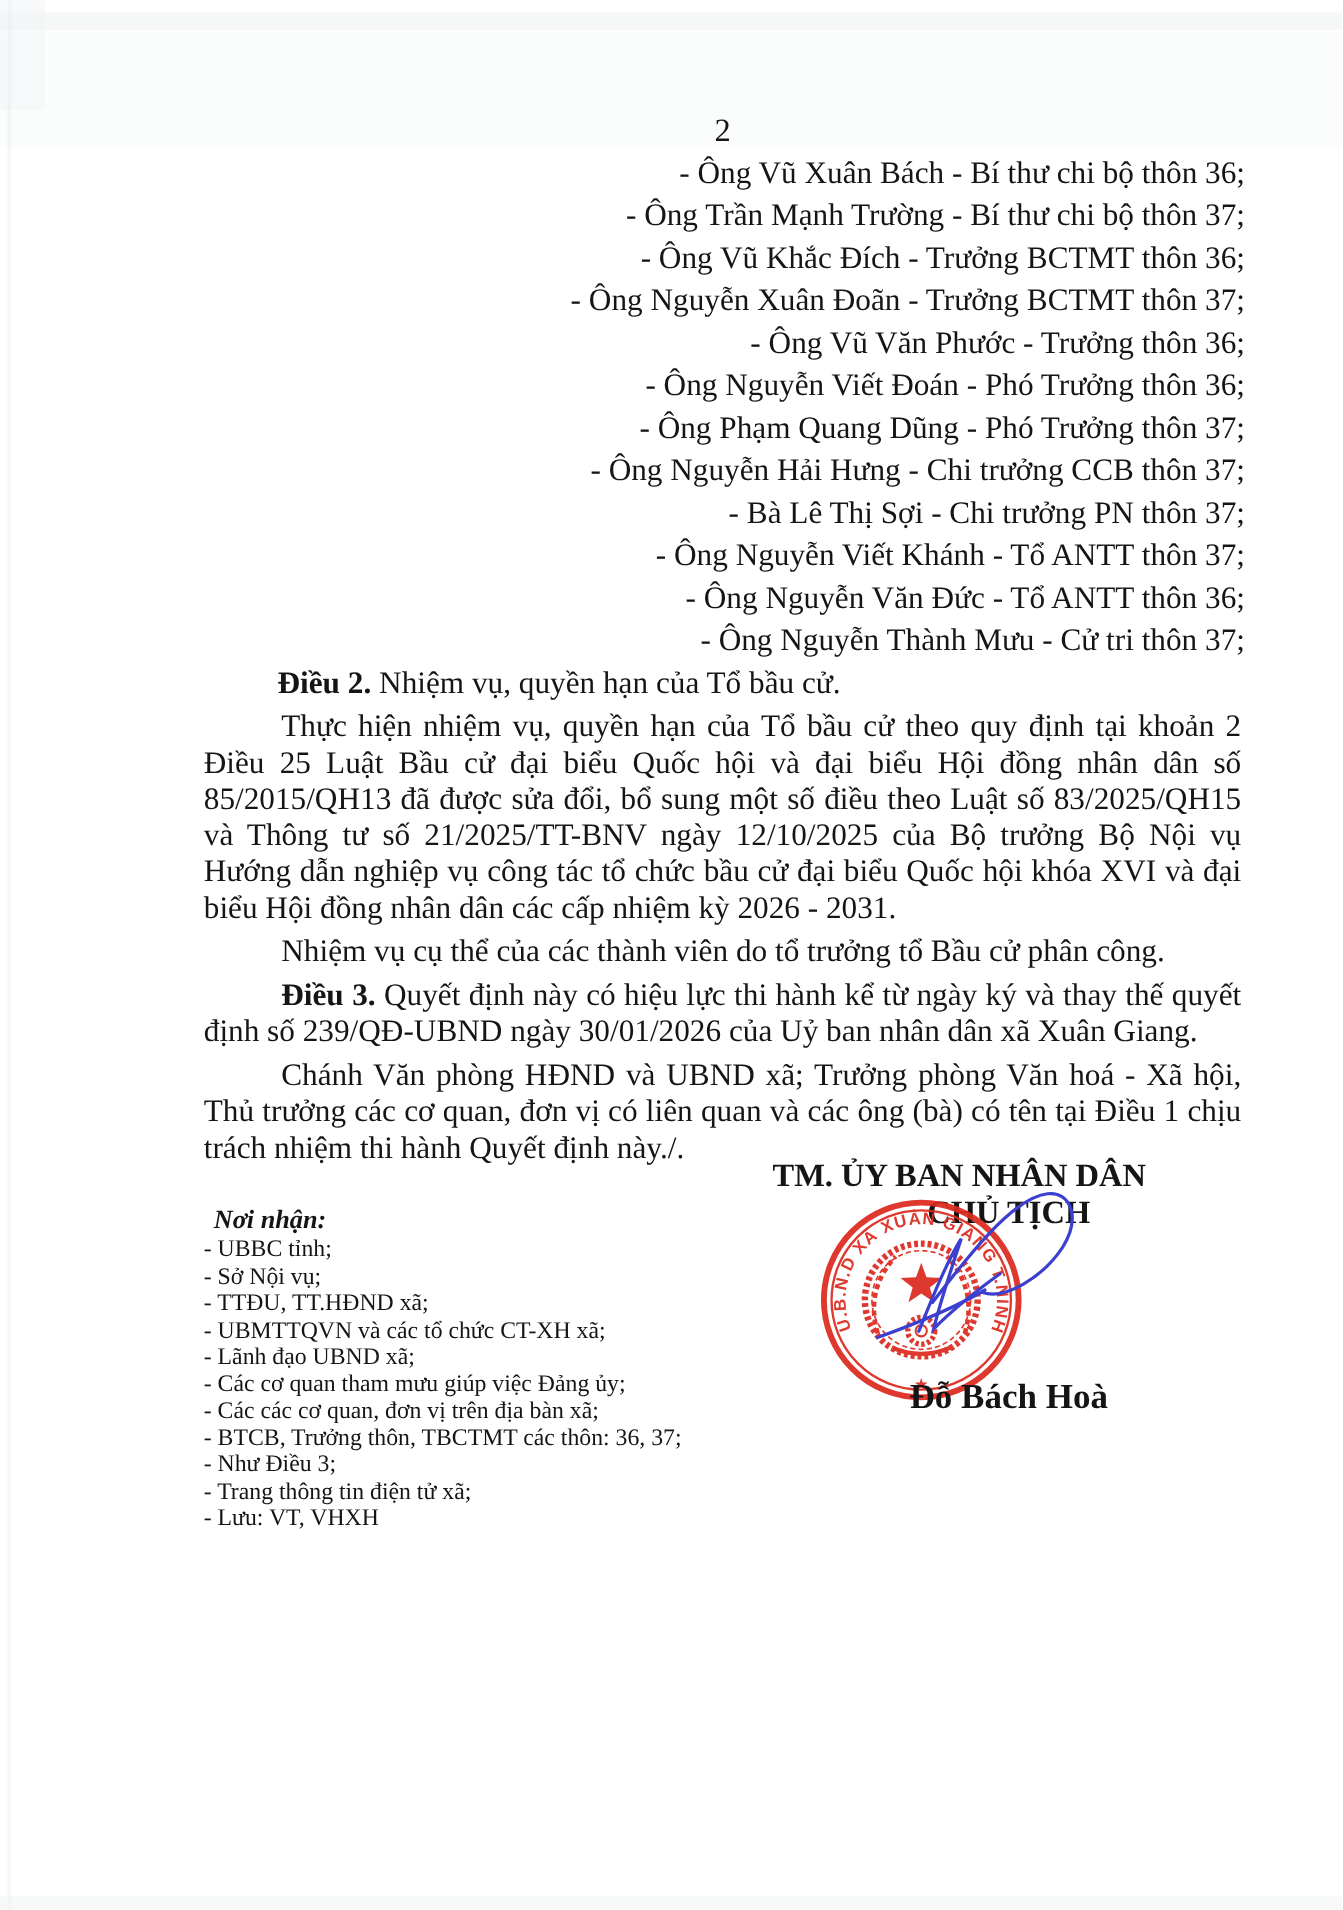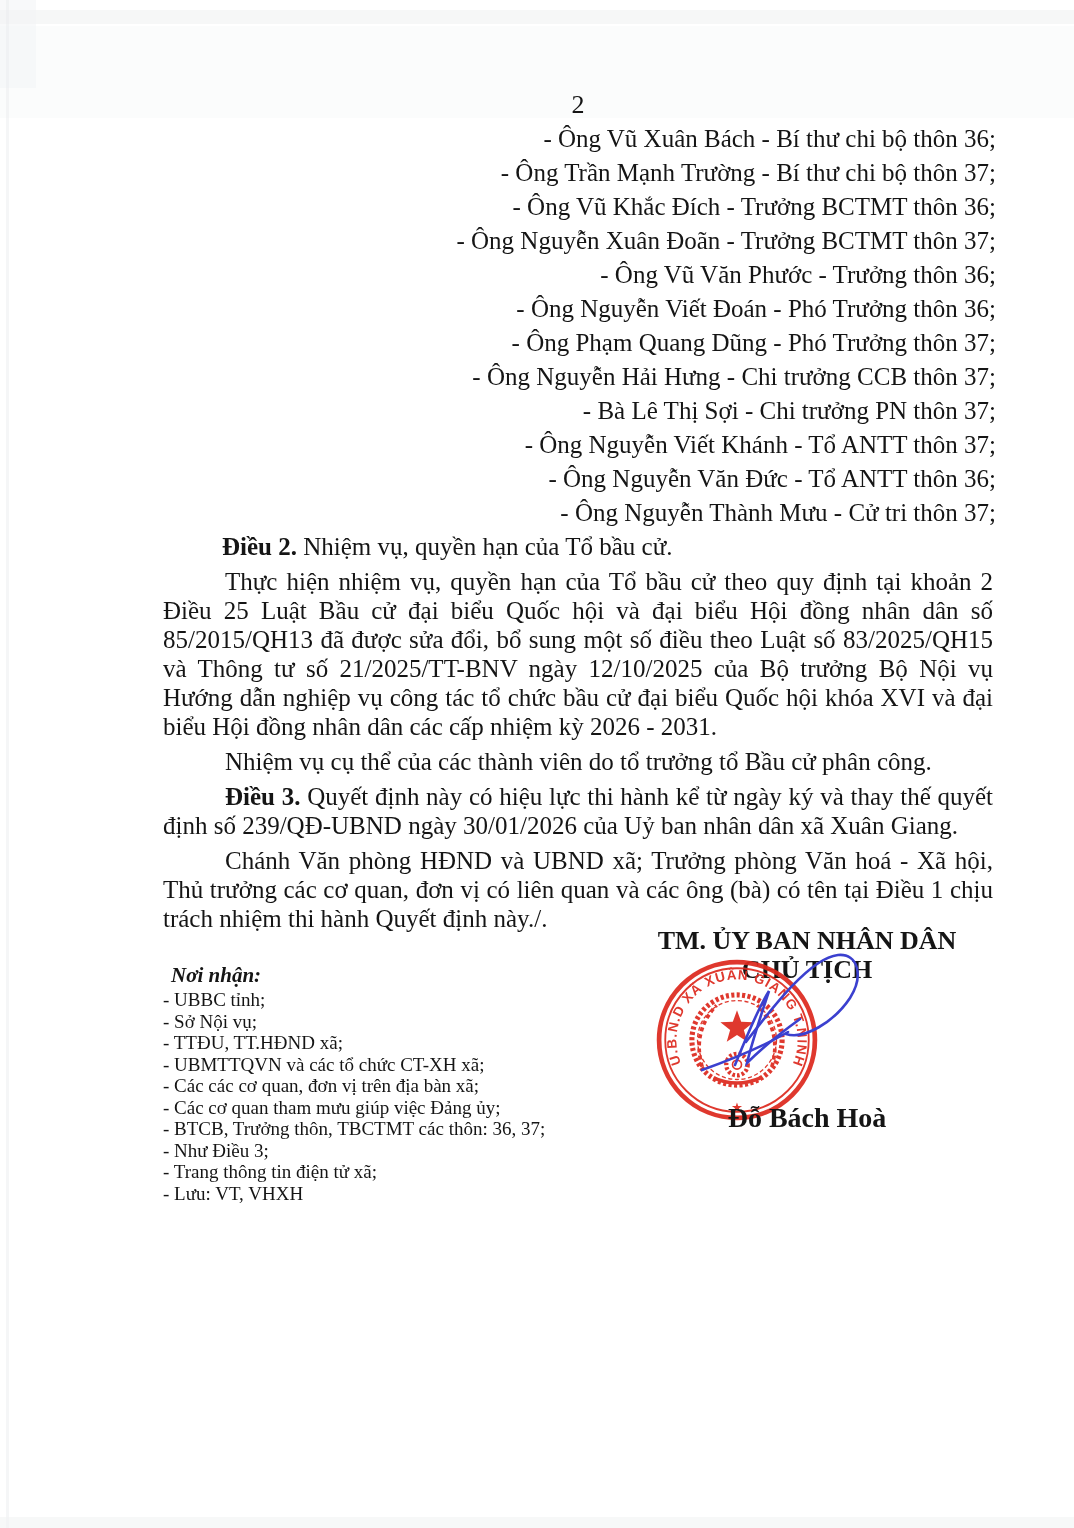--- a/index.html
+++ b/index.html
@@ -41,21 +41,21 @@
   .recipients{position:absolute;left:163px;top:926px;width:470px;}
   .recipients-header{
     font-size:21px;font-weight:bold;font-style:italic;
     line-height:27px;margin-left:8px;margin-top:36px;
   }
   .recipients ul{margin:0;padding:0;list-style:none;}
   .recipients li{font-size:19px;line-height:21.5px;white-space:nowrap;}
 
   
   .sig-block{position:absolute;left:618px;top:926px;width:378px;}
-  .sig-org{font-size:26px;font-weight:bold;text-align:center;line-height:30px;white-space:nowrap;}
+  .sig-org{font-size:26px;font-weight:bold;line-height:30px;white-space:nowrap;}
   .sig-title{font-size:26px;font-weight:bold;text-align:center;line-height:28px;}
   .sig-name{
     position:absolute;left:0;top:176px;width:378px;
     font-size:28px;font-weight:bold;text-align:center;white-space:nowrap;
   }
   .seal{position:absolute;left:37px;top:32px;width:164px;height:164px;opacity:.93;}
   .signature-ink{position:absolute;left:70px;top:20px;width:200px;height:145px;}
 </style>
 </head>
 <body>
@@ -97,22 +97,23 @@
     <p class="body-par spaced">Chánh Văn phòng HĐND và UBND xã; Trưởng phòng Văn hoá - Xã hội, Thủ trưởng các cơ quan, đơn vị có liên quan và các ông (bà) có tên tại Điều 1 chịu trách nhiệm thi hành Quyết định này./.</p>
   </div>
 
   <div class="recipients">
     <div class="recipients-header">Nơi nhận:</div>
     <ul>
       <li>- UBBC tỉnh;</li>
       <li>- Sở Nội vụ;</li>
       <li>- TTĐU, TT.HĐND xã;</li>
       <li>- UBMTTQVN và các tổ chức CT-XH xã;</li>
+      <li>- Lãnh đạo UBND xã;</li>
+      <li>- Các cơ quan tham mưu giúp việc Đảng ủy;</li>
       <li>- Các các cơ quan, đơn vị trên địa bàn xã;</li>
-      <li>- Các cơ quan tham mưu giúp việc Đảng ủy;</li>
       <li>- BTCB, Trưởng thôn, TBCTMT các thôn: 36, 37;</li>
       <li>- Như Điều 3;</li>
       <li>- Trang thông tin điện tử xã;</li>
       <li>- Lưu: VT, VHXH</li>
     </ul>
   </div>
 
   <div class="sig-block">
     <div class="sig-org">TM. ỦY BAN NHÂN DÂN</div>
     <div class="sig-title">CHỦ TỊCH</div>

